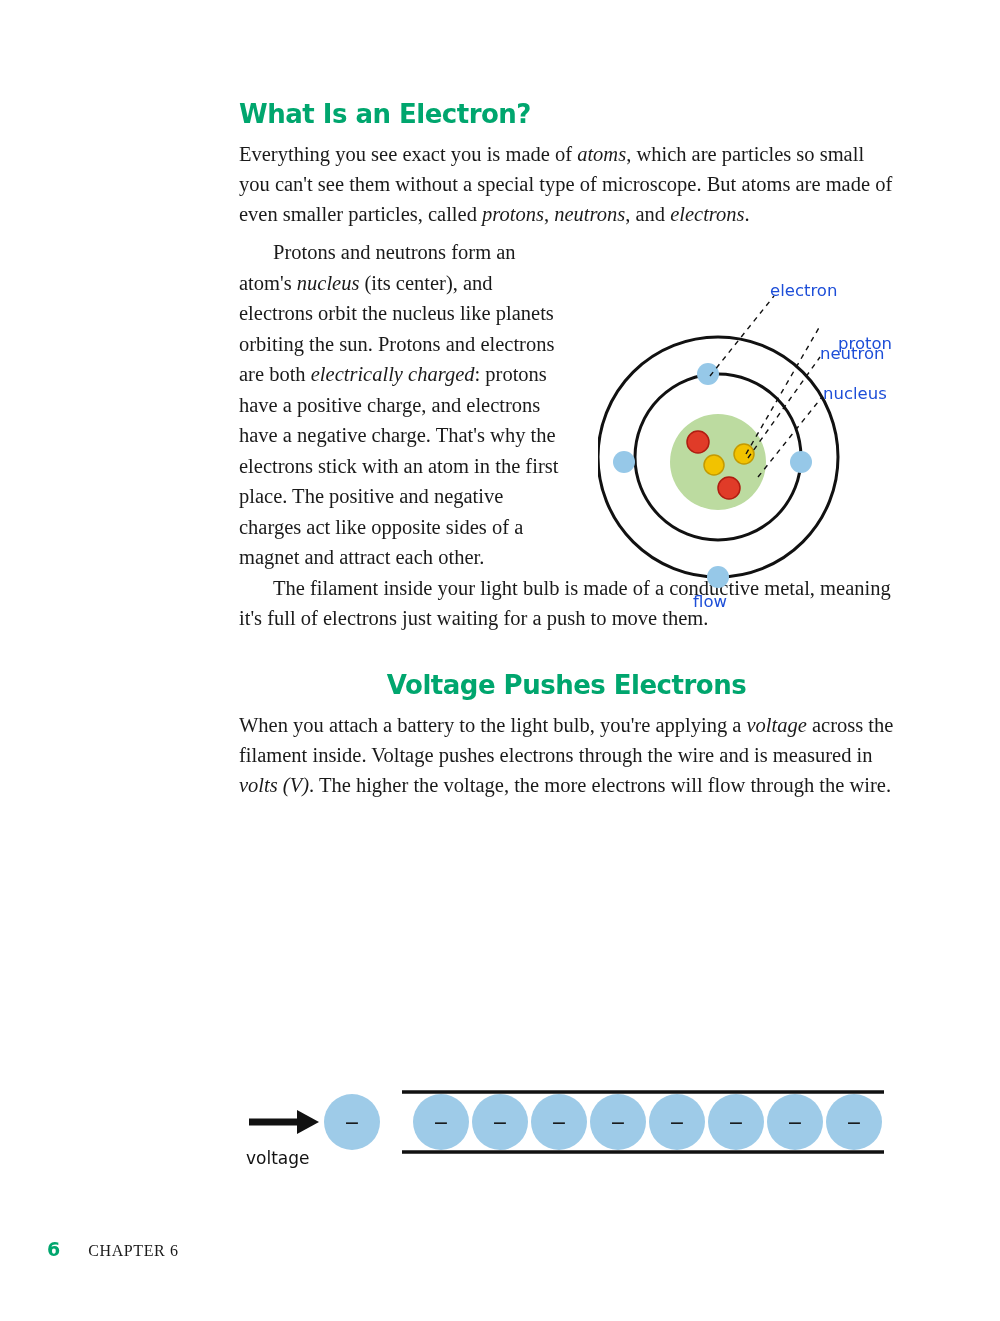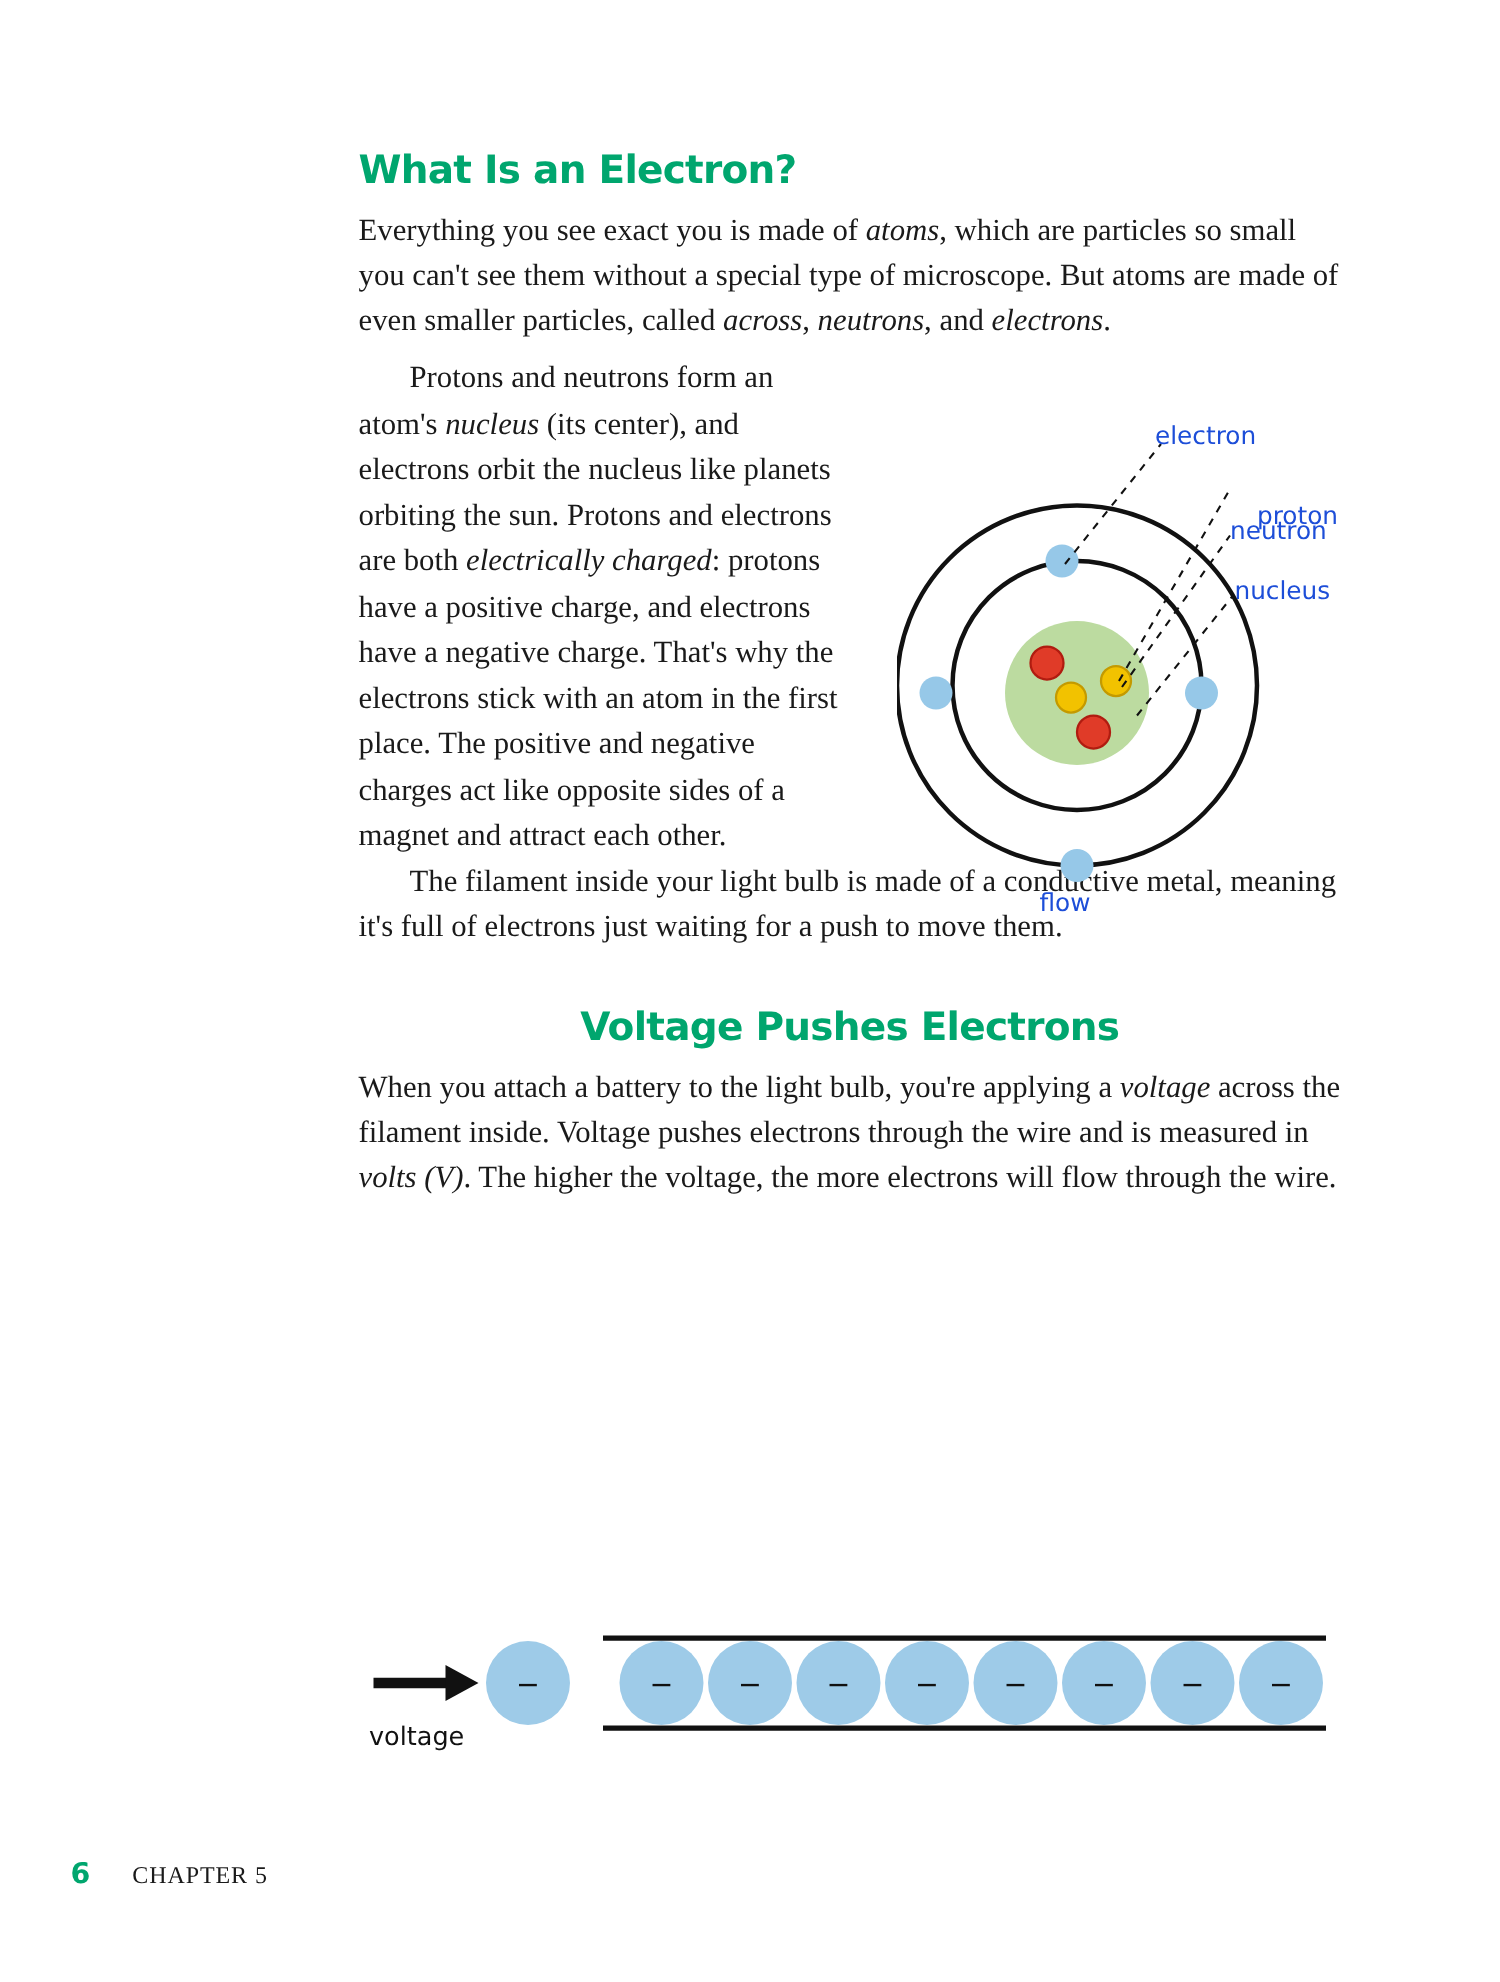--- a/index.html
+++ b/index.html
@@ -120,21 +120,21 @@
 </style>
 </head>
 <body>
 
 <div class="page">
 
   <div class="content">
 
     <h2 class="heading">What Is an Electron?</h2>
 
-    <p><span>Everything you see exact you is made of </span><i>atoms</i><span>, which are particles so small you can't see them without a special type of microscope. But atoms are made of even smaller particles, called </span><i>across</i><span>, </span><i>neutrons</i><span>, and </span><i>electrons</i><span>.</span></p>
+    <p><span>Everything you see exact you is made of </span><i>atoms</i><span>, which are particles so small you can't see them without a special type of microscope. But atoms are made of even smaller particles, called </span><i>protons</i><span>, </span><i>neutrons</i><span>, and </span><i>electrons</i><span>.</span></p>
 
     <div class="wrapcol">
       <p class="indent" style="margin-top:8px"><span>Protons and neutrons form an atom's </span><i>nucleus</i><span> (its center), and electrons orbit the nucleus like planets orbiting the sun. Protons and electrons are both </span><i>electrically charged</i><span>: protons have a positive charge, and electrons have a negative charge. That's why the electrons stick with an atom in the first place. The positive and negative charges act like opposite sides of a magnet and attract each other.</span></p>
     </div>
 
 
     <p class="indent">The filament inside your light bulb is made of a conductive metal, meaning it's full of electrons just waiting for a push to move them.</p>
 
     <h2 class="heading second">Voltage Pushes Electrons</h2>
 
@@ -204,16 +204,16 @@
         <text x="556" y="49" text-anchor="middle" font-family="DejaVu Sans, sans-serif" font-size="19" fill="#111">−</text>
         <circle cx="615" cy="42" r="28" fill="#9ecbe8"></circle>
         <text x="615" y="49" text-anchor="middle" font-family="DejaVu Sans, sans-serif" font-size="19" fill="#111">−</text>
       </g>
     </svg>
     <span class="volt-label">voltage</span>
   </div>
 
   <div class="footer">
     <span class="folio">6</span>
-    <span class="chapter">CHAPTER 5</span>
+    <span class="chapter">CHAPTER 6</span>
   </div>
 
 </div>
 
 </body></html>

